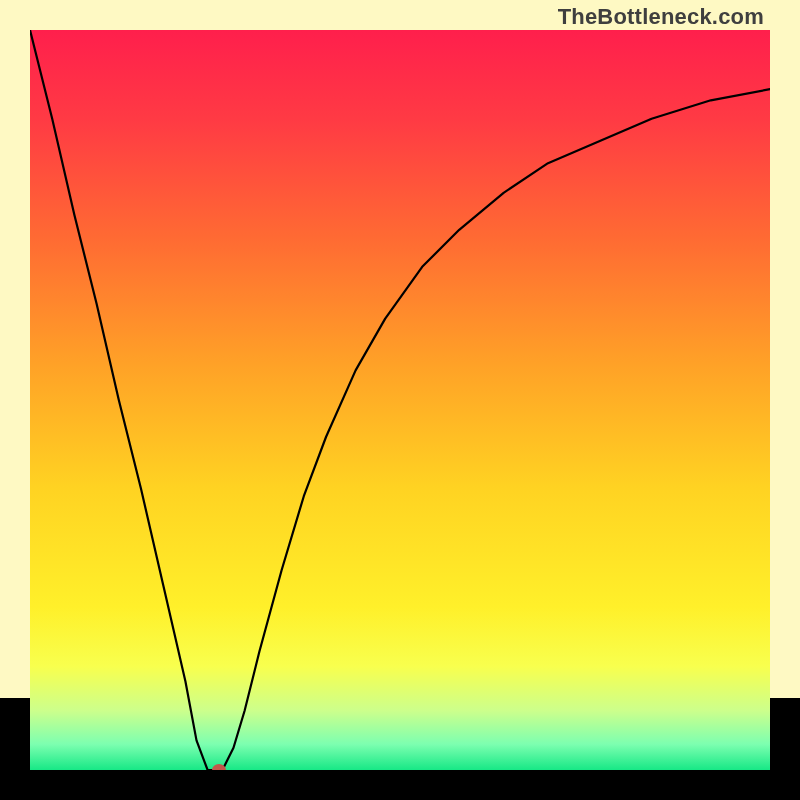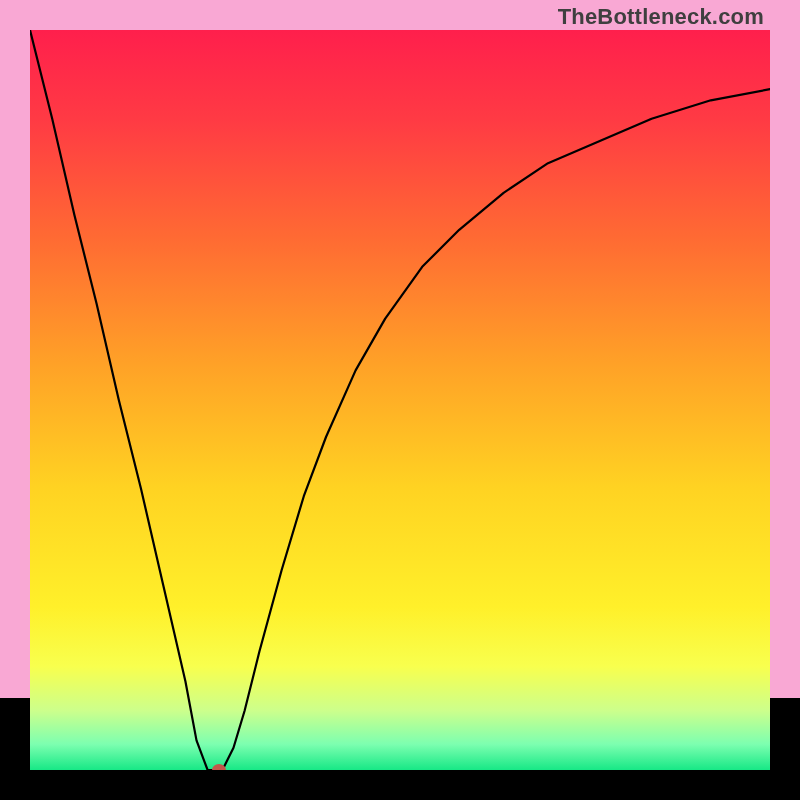--- a/index.html
+++ b/index.html
@@ -8,21 +8,21 @@
     width: 800px;
     height: 800px;
     overflow: hidden;
     background: #000;
     font-family: Arial, Helvetica, sans-serif;
   }
   .frame {
     position: relative;
     width: 800px;
     height: 698px;
-    background: #f9a8d4;
+    background: #fef9c3;
   }
   .plot-area {
     position: absolute;
     left: 30px;
     top: 30px;
     width: 740px;
     height: 740px;
     overflow: hidden;
   }
   .gradient-bg {

